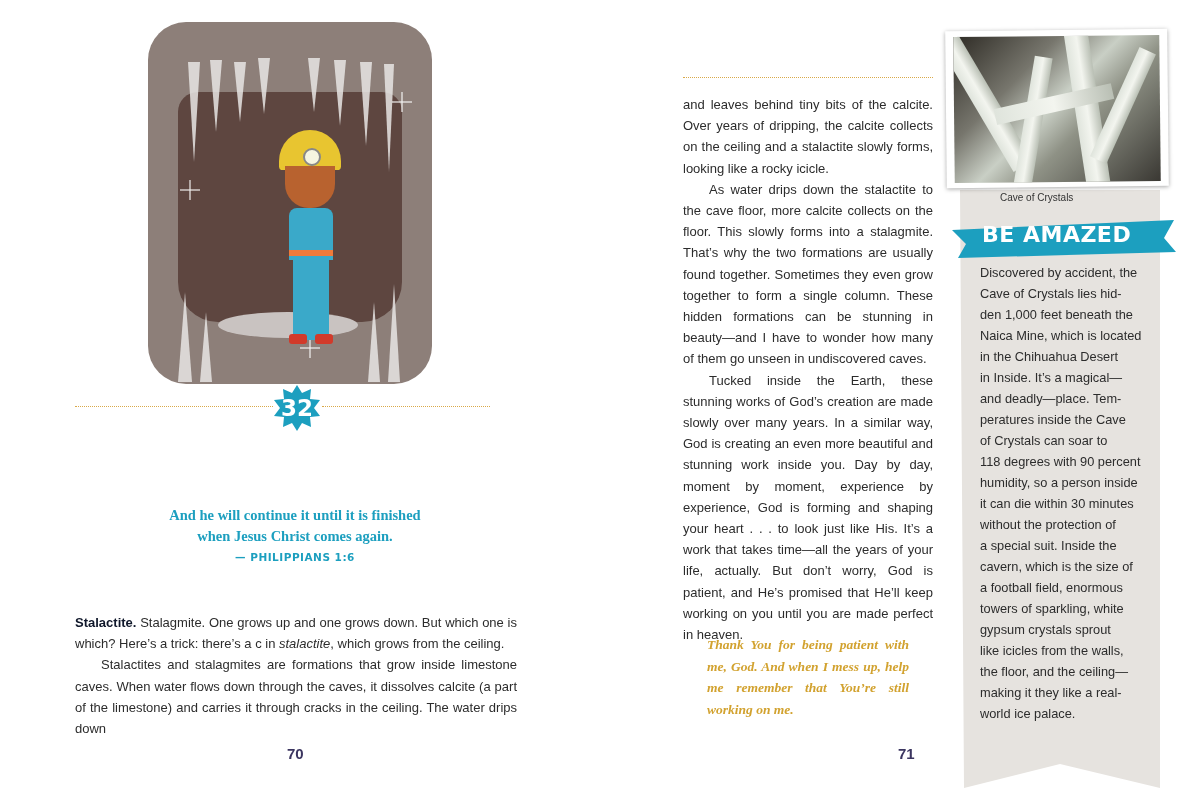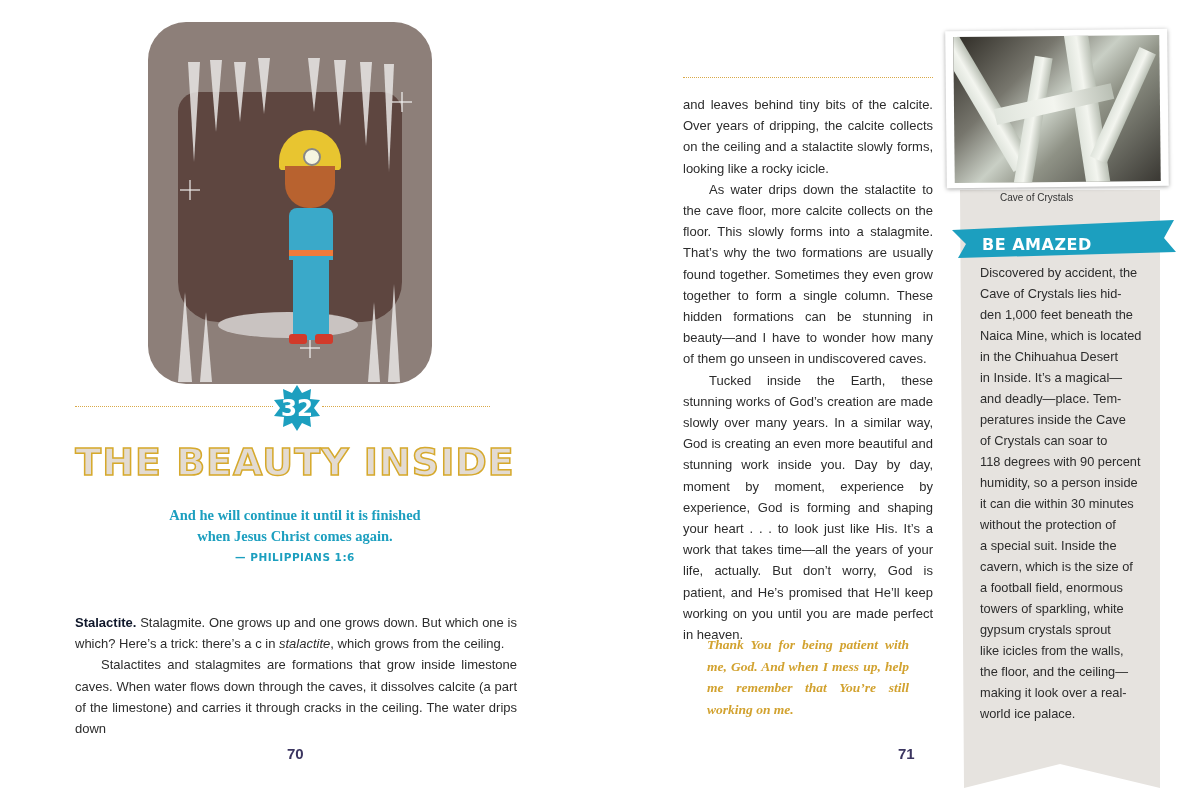--- a/index.html
+++ b/index.html
@@ -40,21 +40,21 @@
   .prayer { position:absolute; left:707px; top:634px; width:202px; color:#d2a22f; font-style:italic; font-weight:bold; font-family:"Liberation Serif", serif; font-size:13.5px; line-height:21.5px; text-align:justify; }
 
   
   .sidebar-bg { position:absolute; left:960px; top:190px; width:200px; height:598px; background:#e6e3df; clip-path:polygon(0 0,100% 0,100% 100%,50% 96%,2% 100%); }
   .photo { position:absolute; left:946px; top:30px; width:222px; height:157px; background:#fff; box-shadow:0 1px 4px rgba(0,0,0,0.35); transform:rotate(-0.6deg); }
   .photo-inner { position:absolute; left:8px; top:6px; width:206px; height:146px; background:linear-gradient(135deg,#2d2a24 0%,#77766d 30%,#c9cfc5 48%,#8f9286 62%,#3a3833 100%); overflow:hidden; }
   .crystal { position:absolute; background:linear-gradient(90deg,#dfe4dc,#f3f5ef,#b9bfb4); }
   .caption { position:absolute; left:1000px; top:192px; width:148px; font-size:10px; color:#333; }
   .banner { position:absolute; left:952px; top:218px; width:224px; height:40px; }
   .banner svg { position:absolute; left:0; top:0; }
-  .banner span { position:absolute; left:30px; top:4px; color:#fff; font-family:"DejaVu Sans", sans-serif; font-weight:bold; font-size:16px; letter-spacing:0.5px;margin-top:13px; }
+  .banner span { position:absolute; left:30px; top:4px; color:#fff; font-family:"DejaVu Sans", sans-serif; font-weight:bold; font-size:22px; letter-spacing:0.5px; }
   .sidebar-text { position:absolute; left:980px; top:262px; width:170px; font-size:12.8px; line-height:21px; color:#2c2c2c; }
   .sidebar-text div { white-space:nowrap; }
 </style>
 </head>
 <body>
 
 <div class="page left-page">
   <div class="illus">
     <div class="cavity"></div>
     <svg width="284" height="362" style="position:absolute;left:0;top:0">
@@ -95,21 +95,20 @@
   <div class="dotted-rule" style="left:75px; top:406px; width:198px;"></div>
   <div class="dotted-rule" style="left:322px; top:406px; width:168px;"></div>
 
   <div class="badge">
     <svg width="50" height="46">
       <polygon fill="#1c9fbf" points="25,0 30,8 39,4 38,14 48,15 42,23 48,31 38,32 39,42 30,38 25,46 20,38 11,42 12,32 2,31 8,23 2,15 12,14 11,4 20,8"></polygon>
     </svg>
     <span>32</span>
   </div>
 
-  <div class="chapter-title">THE BEAUTY INSIDE</div>
 
   <div class="verse">
     <div>And he will continue it until it is finished</div>
     <div>when Jesus Christ comes again.</div>
     <div class="verse-ref">— PHILIPPIANS 1:6</div>
   </div>
 
   <div class="body-text" style="left:75px; top:612px; width:442px;">
     <p><span class="lead">Stalactite.</span><span> Stalagmite. One grows up and one grows down. But which one is which? Here’s a trick: there’s a c in </span><i>stalactite</i><span>, which grows from the ceiling.</span></p>
     <p class="indent">Stalactites and stalagmites are formations that grow inside limestone caves. When water flows down through the caves, it dissolves calcite (a part of the limestone) and carries it through cracks in the ceiling. The water drips down</p>
@@ -164,15 +163,15 @@
     <div>humidity, so a person inside</div>
     <div>it can die within 30 minutes</div>
     <div>without the protection of</div>
     <div>a special suit. Inside the</div>
     <div>cavern, which is the size of</div>
     <div>a football field, enormous</div>
     <div>towers of sparkling, white</div>
     <div>gypsum crystals sprout</div>
     <div>like icicles from the walls,</div>
     <div>the floor, and the ceiling—</div>
-    <div>making it look over a real-</div>
+    <div>making it they like a real-</div>
     <div>world ice palace.</div>
   </div>
 
 </body></html>

